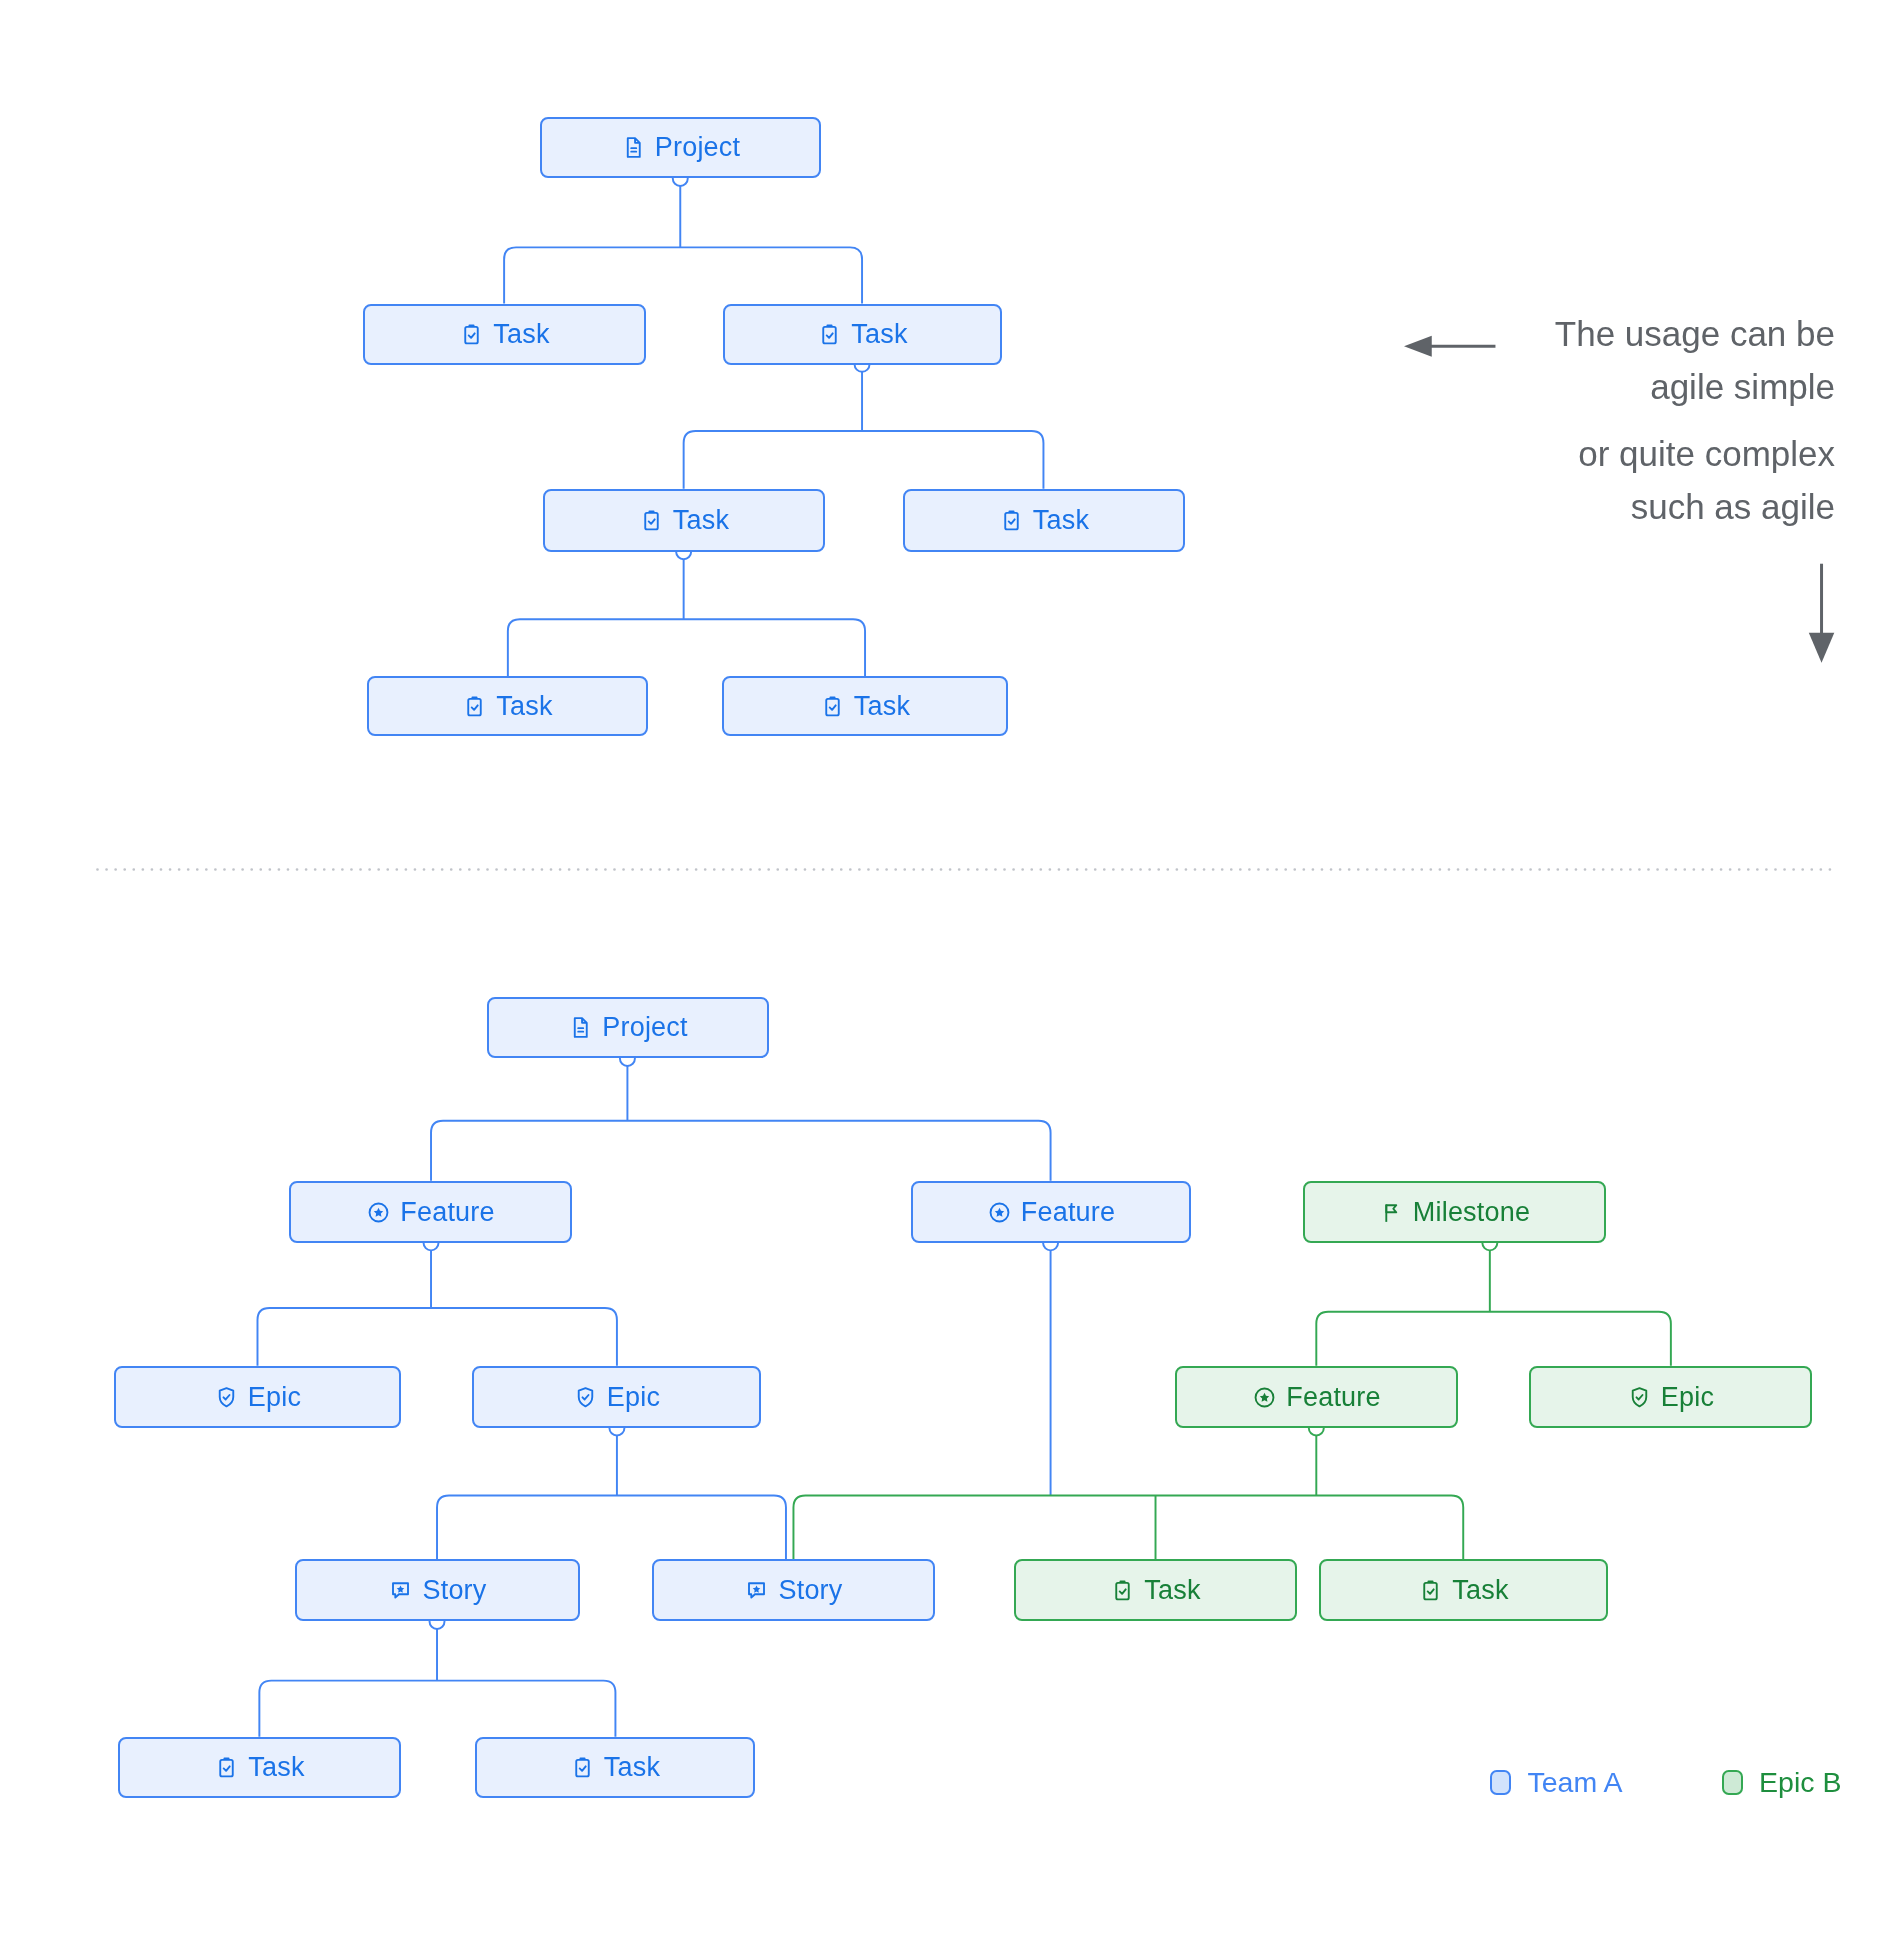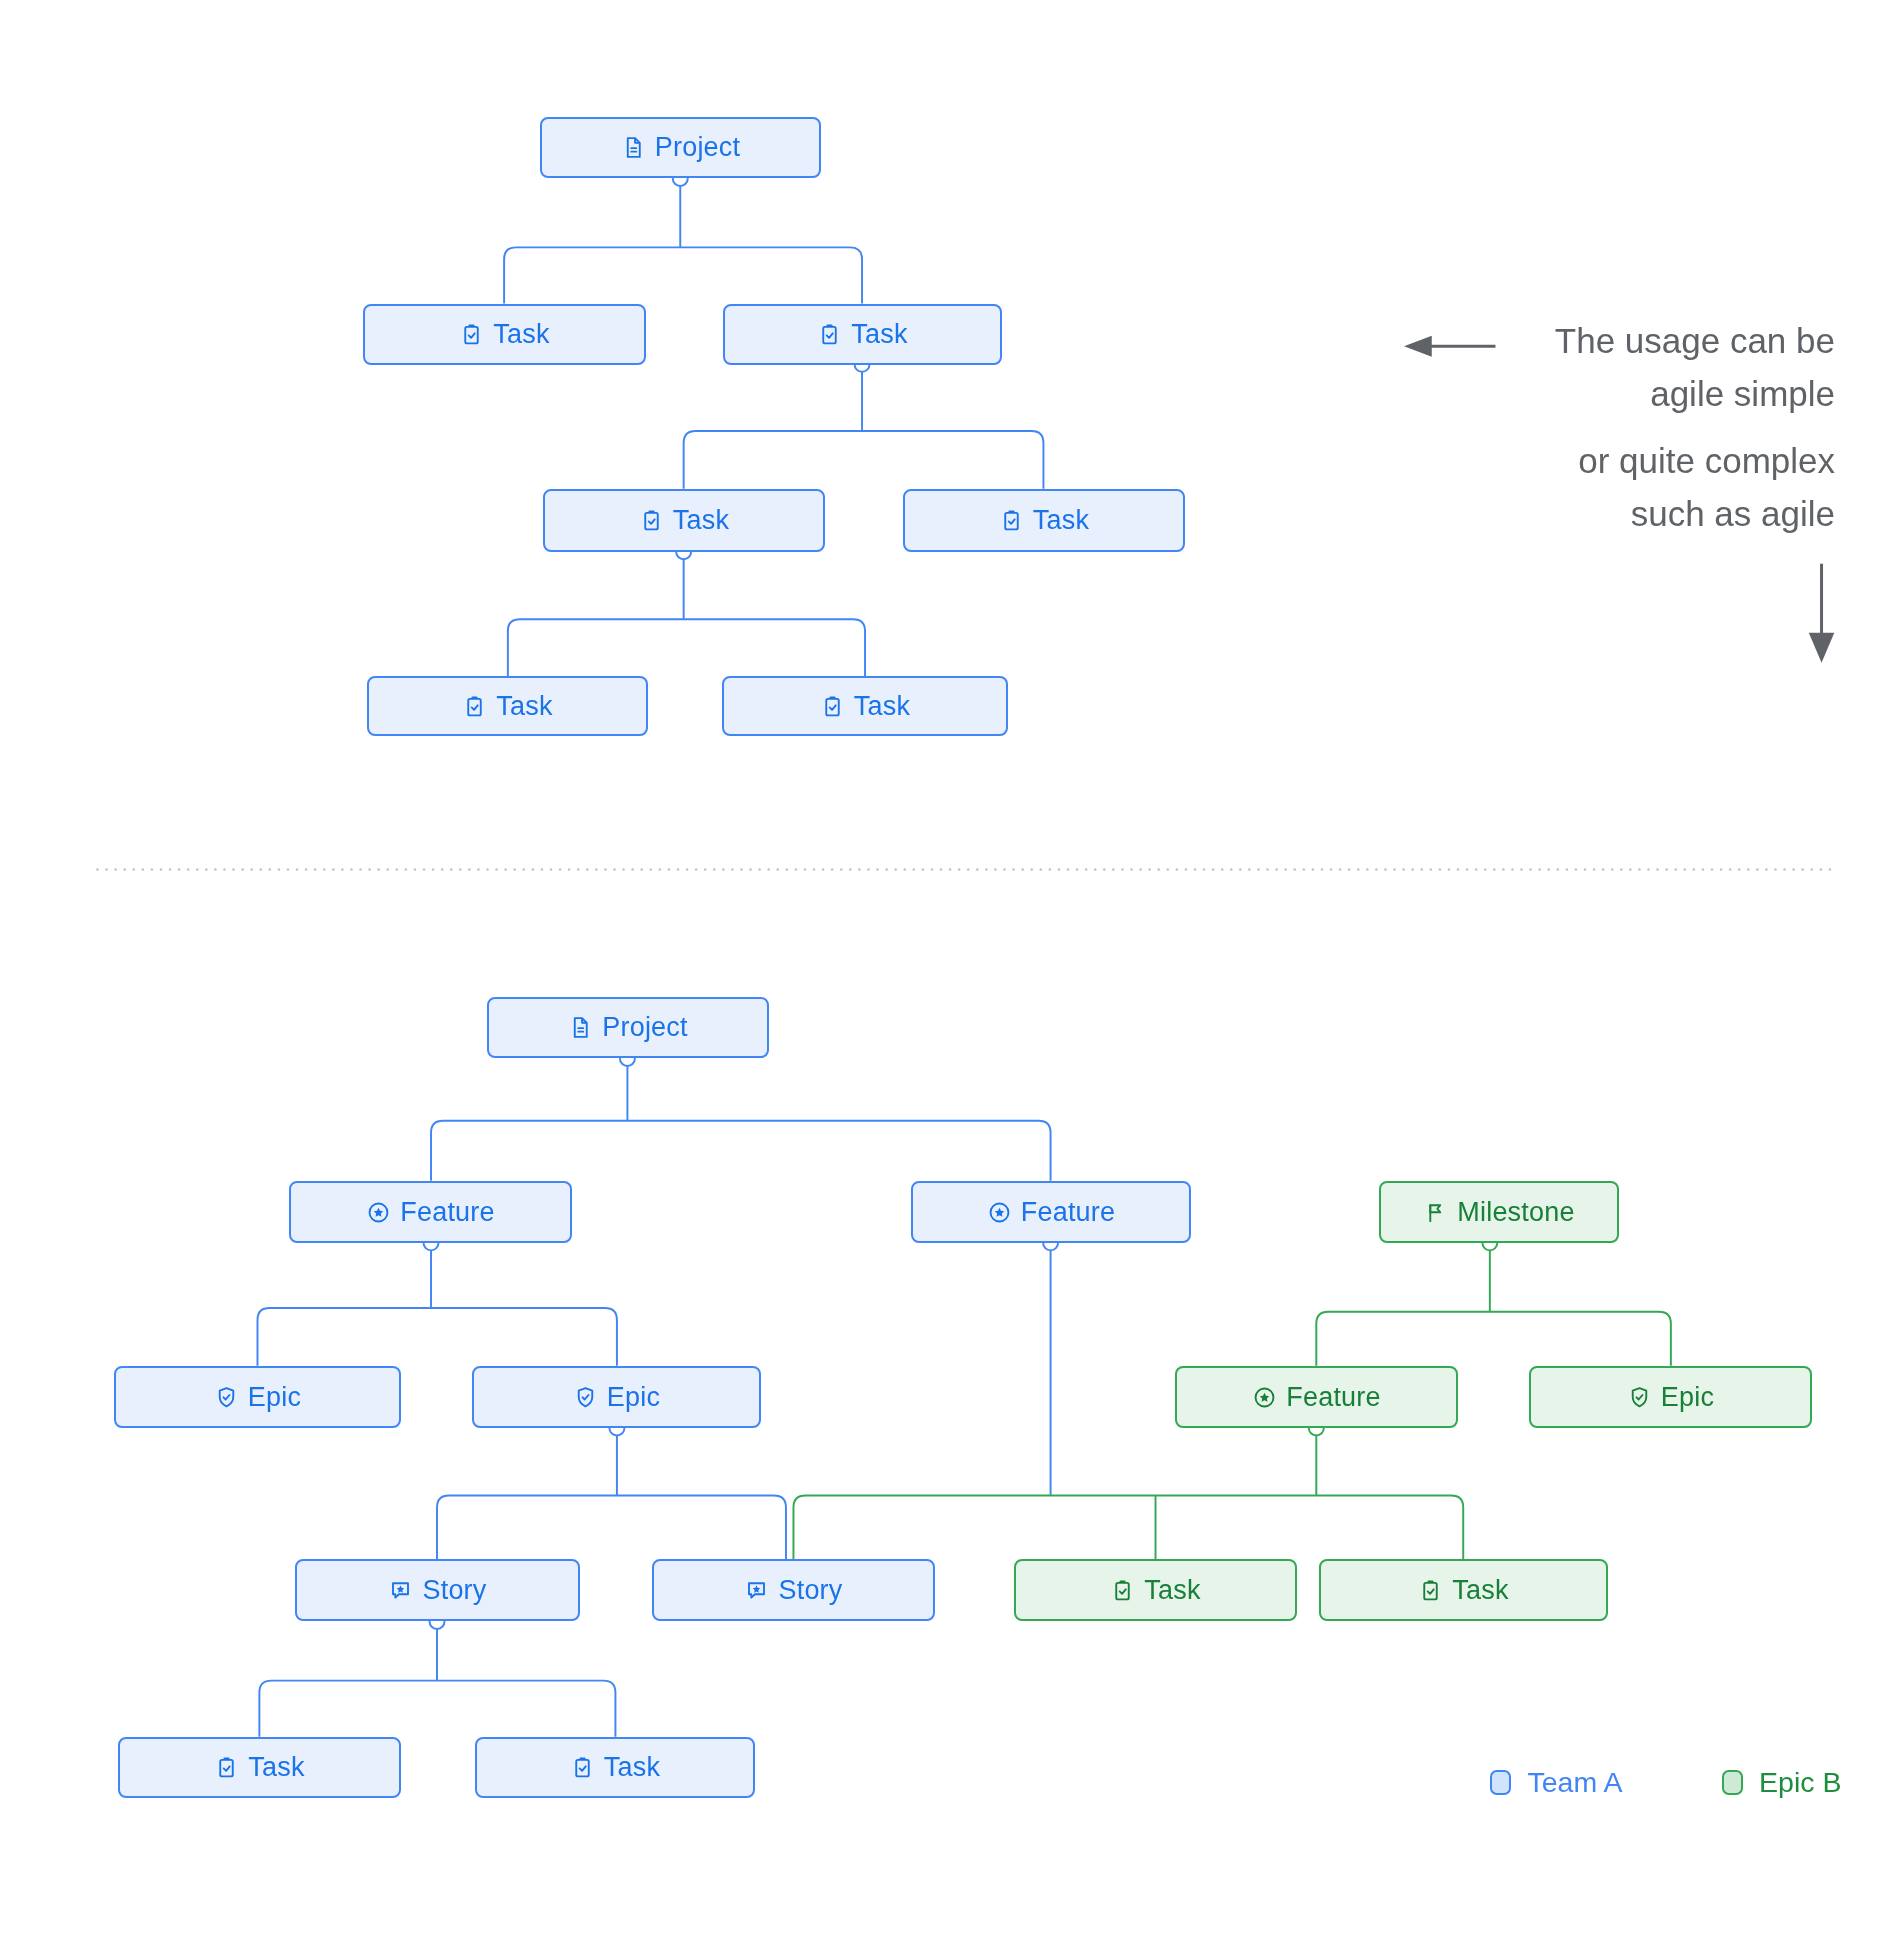--- a/index.html
+++ b/index.html
@@ -40,21 +40,21 @@
   .node.team-b {
     background: var(--b-fill);
     border-color: var(--b-border);
     color: var(--b-text);
   }
   .node .icon { display: inline-flex; width: 25px; height: 25px; }
   .node .icon svg { width: 25px; height: 25px; }
 
   .annotation {
     position: absolute;
-    top: 315px;
+    top: 308px;
     right: 63px;
     width: 570px;
     text-align: right;
     color: var(--ann);
     font-size: 35px;
     line-height: 1.5;
   }
   .annotation p { margin: 0 0 15px 0; }
   .annotation p:last-child { margin: 0; }
 
@@ -207,21 +207,21 @@
       </div>
       <div class="node team-a" style="left: 911px; top: 1181px; width: 280px; height: 62px;">
         <span class="icon">
           <svg viewBox="0 0 24 24" fill="none" stroke="currentColor" stroke-width="1.8">
             <circle cx="12" cy="12" r="8.6"></circle>
             <path d="M12 7.4l1.4 2.85 3.15.46-2.28 2.22.54 3.13L12 14.58l-2.81 1.48.54-3.13-2.28-2.22 3.15-.46z" fill="currentColor" stroke="none"></path>
           </svg>
         </span>
         <span>Feature</span>
       </div>
-      <div class="node team-b" style="left: 1379px; top: 1181px; width: 240px; height: 62px;">
+      <div class="node team-b" style="left: 1303px; top: 1181px; width: 303px; height: 62px;">
         <span class="icon">
           <svg viewBox="0 0 24 24" fill="none" stroke="currentColor" stroke-width="1.8" stroke-linejoin="round">
             <path d="M7 21V4.3"></path>
             <path d="M7 5h9.6l-2.9 3.4 2.9 3.4H7z"></path>
           </svg>
         </span>
         <span>Milestone</span>
       </div>
       <div class="node team-a" style="left: 114px; top: 1366px; width: 287px; height: 62px;">
         <span class="icon">

